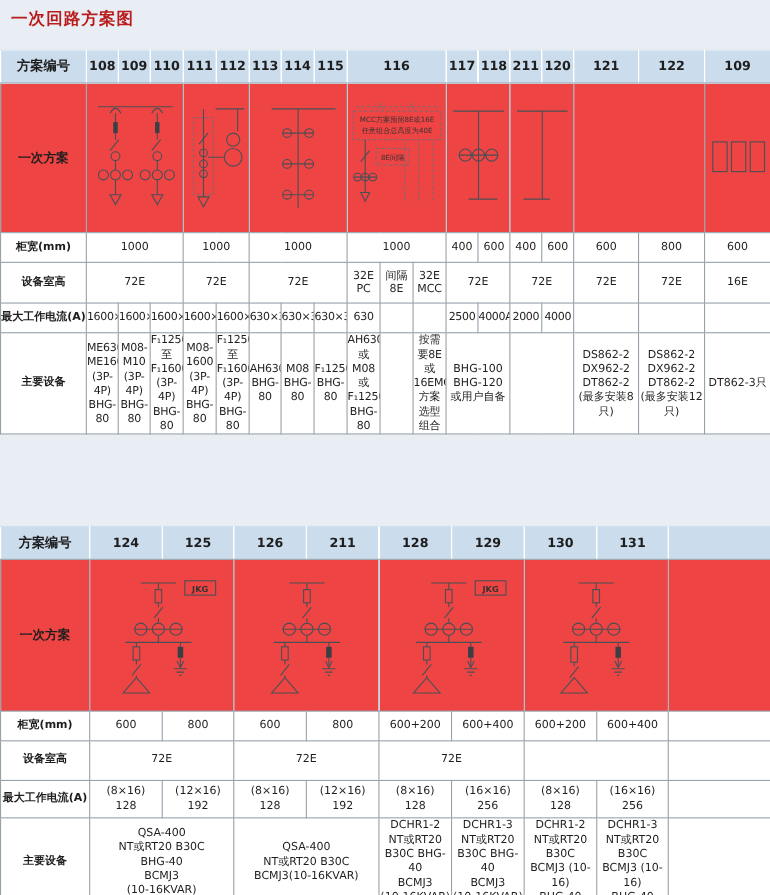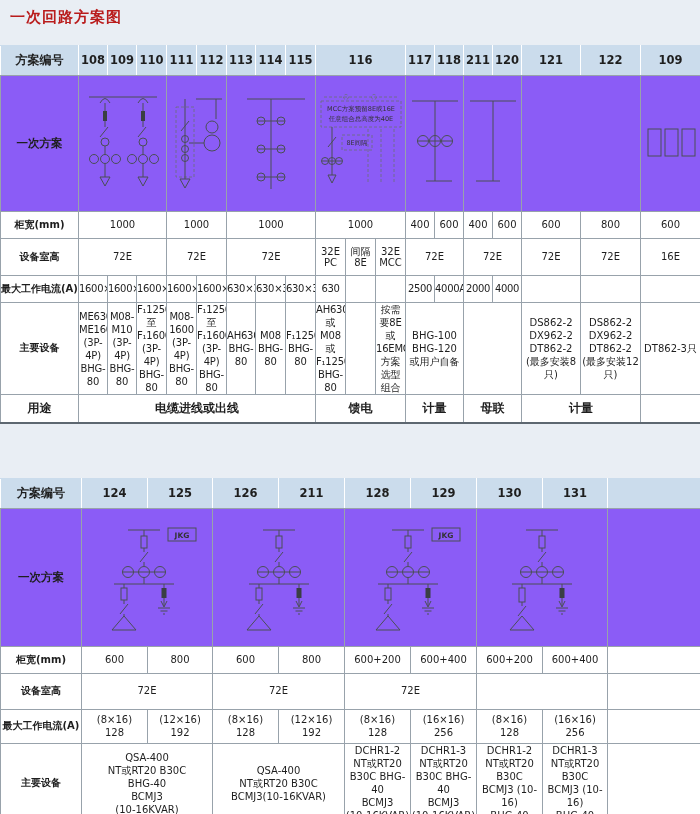--- a/index.html
+++ b/index.html
@@ -5,21 +5,21 @@
   html,body{margin:0;padding:0;}
   body{width:700px;height:814px;background:#e9eef4;font-family:"DejaVu Sans","Liberation Sans",sans-serif;position:relative;overflow:hidden;}
   .page-title{position:absolute;top:8px;left:10px;font-size:15px;font-weight:bold;color:#b91c1c;letter-spacing:1px;}
   table.t{border-collapse:collapse;table-layout:fixed;position:absolute;left:0;width:700px;background:#fff;}
   #t1{top:45px;} #t2{top:478px;}
   td{border:1px solid #98a2ab;text-align:center;vertical-align:middle;padding:0;font-size:10px;color:#1e1e1e;white-space:pre-line;overflow:hidden;line-height:1.25;}
   tr.hdr td{background:#cbdcec;border-left:1px solid #fff;border-right:1px solid #fff;border-top:1px solid #cbdcec;border-bottom:1px solid #98a2ab;font-weight:bold;font-size:11.5px;}
   tr.hdr td.lbl{font-size:12px;}
   td.lbl{font-weight:bold;font-size:11.5px;background:#fff;}
   td.lbl-sm{font-weight:bold;font-size:9px;background:#fff;}
-  tr.diag td{background:#8b5cf6;}
+  tr.diag td{background:#ef4444;}
   td.dg{vertical-align:middle;}
   td.dg svg{display:block;margin:0 auto;}
   tr.inf td{font-size:10px;}
   td.cur{font-size:7.5px;letter-spacing:-0.3px;}
   td.cur2{font-size:9px;}
   td.xs{font-size:8px;line-height:1.15;margin-top:44px;}
   td.eq{font-size:6.5px;line-height:1.3;letter-spacing:-0.2px;}
   td.eq2{font-size:7px;line-height:1.3;}
   tr.use td{font-weight:bold;font-size:12px;border-bottom:2px solid #5d6770;}
   tr.bline td{border-top:1.5px solid #5d6770;}
@@ -295,29 +295,20 @@
   <td class="eq2">DS862-2
 DX962-2
 DT862-2
 (最多安装8只)</td>
   <td class="eq2">DS862-2
 DX962-2
 DT862-2
 (最多安装12只)</td>
   <td class="eq2">DT862-3只</td>
 </tr>
-<tr class="use" style="height:28px">
-  <td class="lbl">用途</td>
-  <td colspan="8">电缆进线或出线</td>
-  <td colspan="3">馈电</td>
-  <td colspan="2">计量</td>
-  <td colspan="2">母联</td>
-  <td colspan="2">计量</td>
-  <td></td>
-</tr>
 </tbody>
   </table>
 
 <table class="t" id="t2">
 <colgroup>
   <col style="width:81px">
   <col style="width:66px">
       <col style="width:65px">
   <col style="width:66px">
       <col style="width:66px">

